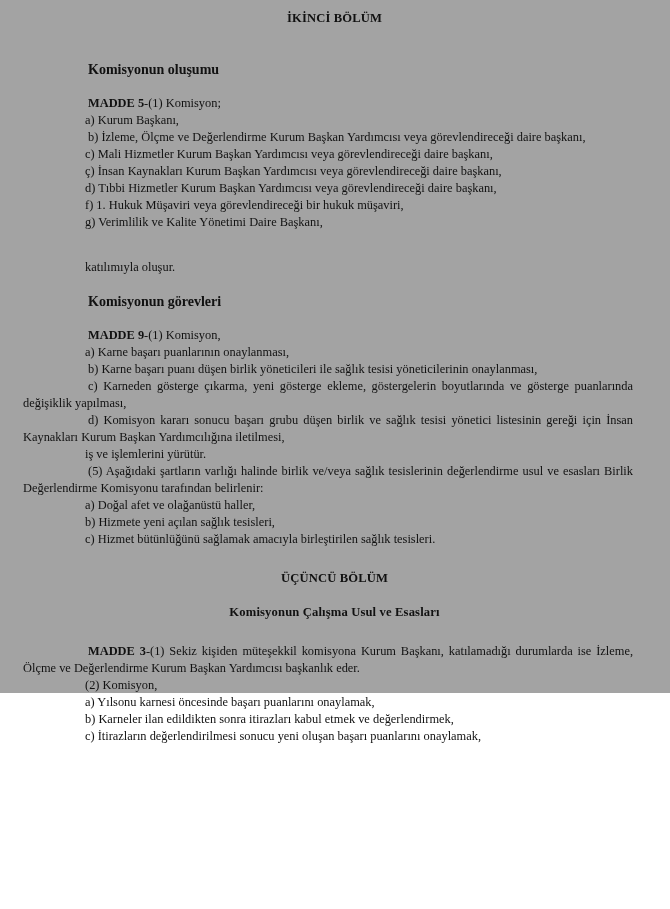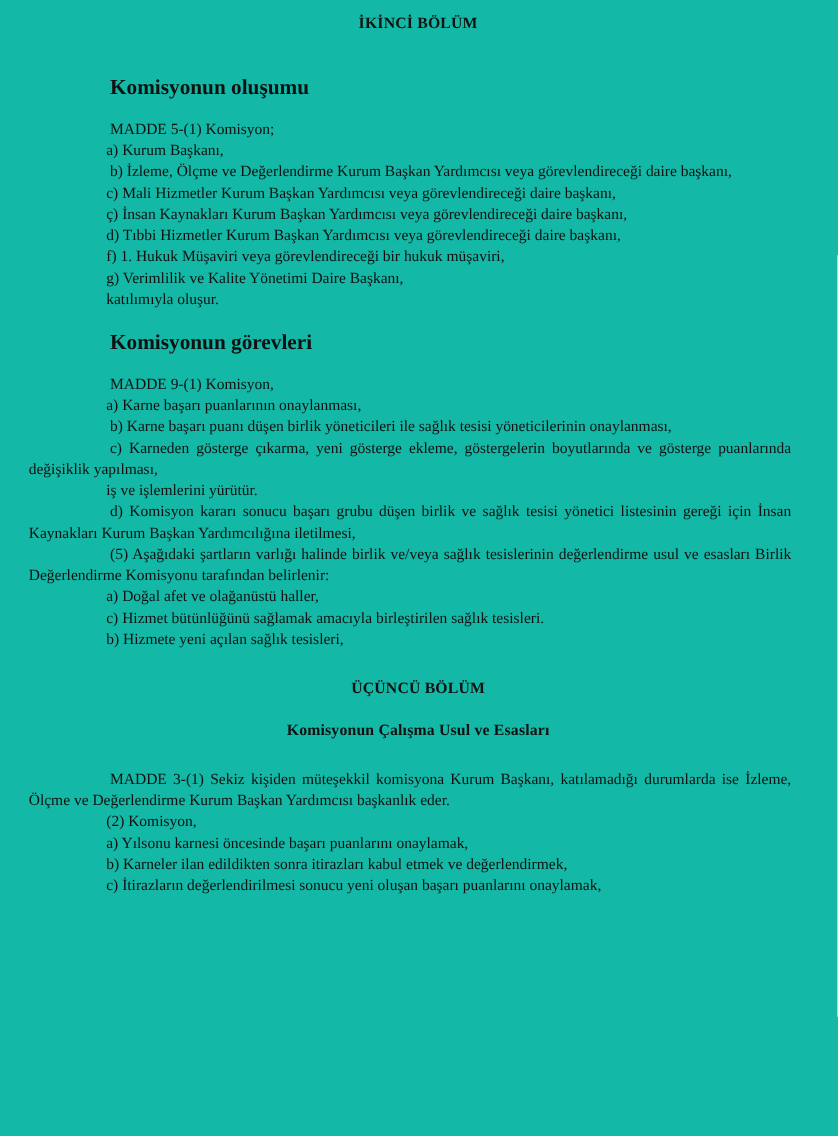--- a/index.html
+++ b/index.html
@@ -10,24 +10,24 @@
   body {
     width: 670px;
     height: 909px;
     overflow: hidden;
     font-family: "Liberation Serif", "DejaVu Serif", serif;
     color: #111111;
   }
   .page {
     position: relative;
     width: 670px;
-    height: 909px;
+    height: 693px;
     box-sizing: border-box;
     padding: 0;
-    background: #14b8a6;
+    background: #a3a3a3;
   }
   .body-block {
     position: absolute;
     left: 23px;
     top: 0;
     width: 610px; 
   }
 
   
   .center-head {
@@ -36,21 +36,21 @@
     font-size: 12.6px;
     letter-spacing: 0.15px;
     line-height: 17px;
     margin: 0;
     padding-left: 13px; 
   }
   .head-gap-1 { margin-top: 10px; }
 
   .sub-head {
     font-weight: bold;
-    font-size: 17px;
+    font-size: 14px;
     line-height: 17px;
     margin: 0;
     padding-left: 65px;
   }
 
   
   p.para {
     margin: 0;
     font-size: 12.4px;
     line-height: 17px;
@@ -68,21 +68,21 @@
   
   p.block-indent {
     margin-left: 65px;
     text-indent: 0;
   }
   
   p.para:last-line { text-align: left; }
   .spacer-md { height: 17px; }
   .spacer-lg { height: 22px; }
 
-  b { font-weight: normal; }
+  b { font-weight: bold; }
 </style>
 </head>
 <body>
 
 <div class="page">
   <div class="body-block">
 
     <div class="head-gap-1"></div>
     <div class="center-head">İKİNCİ BÖLÜM</div>
 
@@ -96,39 +96,39 @@
       <b>MADDE 5</b><span>-(1) Komisyon;</span>
     </p>
 
     <p class="para item">a)  Kurum Başkanı,</p>
     <p class="para indent">b) İzleme, Ölçme ve Değerlendirme Kurum Başkan Yardımcısı veya görevlendireceği daire başkanı,</p>
     <p class="para item">c) Mali Hizmetler Kurum Başkan Yardımcısı veya görevlendireceği daire başkanı,</p>
     <p class="para item">ç) İnsan Kaynakları Kurum Başkan Yardımcısı veya görevlendireceği daire başkanı,</p>
     <p class="para item">d) Tıbbi Hizmetler Kurum Başkan Yardımcısı veya görevlendireceği daire başkanı,</p>
     <p class="para item">f)  1. Hukuk Müşaviri veya görevlendireceği bir hukuk müşaviri,</p>
     <p class="para item">g) Verimlilik ve Kalite Yönetimi Daire Başkanı,</p>
-    <p class="para item" style="text-indent:62px;">katılımıyla oluşur.</p>
+    <p class="para item" style="text-indent:62px;margin-top:28px;">katılımıyla oluşur.</p>
 
     <div class="spacer-md"></div>
     <div class="sub-head">Komisyonun görevleri</div>
 
     <div class="spacer-md"></div>
     <p class="para indent">
       <b>MADDE 9</b><span>-(1) Komisyon,</span>
     </p>
 
     <p class="para item">a) Karne başarı puanlarının onaylanması,</p>
     <p class="para indent">b) Karne başarı puanı düşen birlik yöneticileri ile sağlık tesisi yöneticilerinin onaylanması,</p>
     <p class="para indent">c) Karneden gösterge çıkarma, yeni gösterge ekleme, göstergelerin boyutlarında ve gösterge puanlarında değişiklik yapılması,</p>
+    <p class="para indent">d) Komisyon kararı sonucu başarı grubu düşen birlik ve sağlık tesisi yönetici listesinin gereği için İnsan Kaynakları Kurum Başkan Yardımcılığına iletilmesi,</p>
     <p class="para item">iş ve işlemlerini yürütür.</p>
-    <p class="para indent">d) Komisyon kararı sonucu başarı grubu düşen birlik ve sağlık tesisi yönetici listesinin gereği için İnsan Kaynakları Kurum Başkan Yardımcılığına iletilmesi,</p>
     <p class="para indent">(5) Aşağıdaki şartların varlığı halinde birlik ve/veya sağlık tesislerinin değerlendirme usul ve esasları Birlik Değerlendirme Komisyonu tarafından belirlenir:</p>
     <p class="para item">a)  Doğal afet ve olağanüstü haller,</p>
+    <p class="para item">b) Hizmete yeni açılan sağlık tesisleri,</p>
     <p class="para item">c) Hizmet bütünlüğünü sağlamak amacıyla birleştirilen sağlık tesisleri.</p>
-    <p class="para item">b) Hizmete yeni açılan sağlık tesisleri,</p>
 
     <div class="spacer-lg"></div>
     <div class="center-head">ÜÇÜNCÜ BÖLÜM</div>
 
     <div class="spacer-md"></div>
     <div class="center-head">Komisyonun Çalışma Usul ve Esasları</div>
 
     <div class="spacer-lg"></div>
     <p class="para indent">
       <b>MADDE 3</b><span>-(1) Sekiz kişiden müteşekkil komisyona Kurum Başkanı, katılamadığı durumlarda ise İzleme, Ölçme ve Değerlendirme Kurum Başkan Yardımcısı başkanlık eder.</span>

